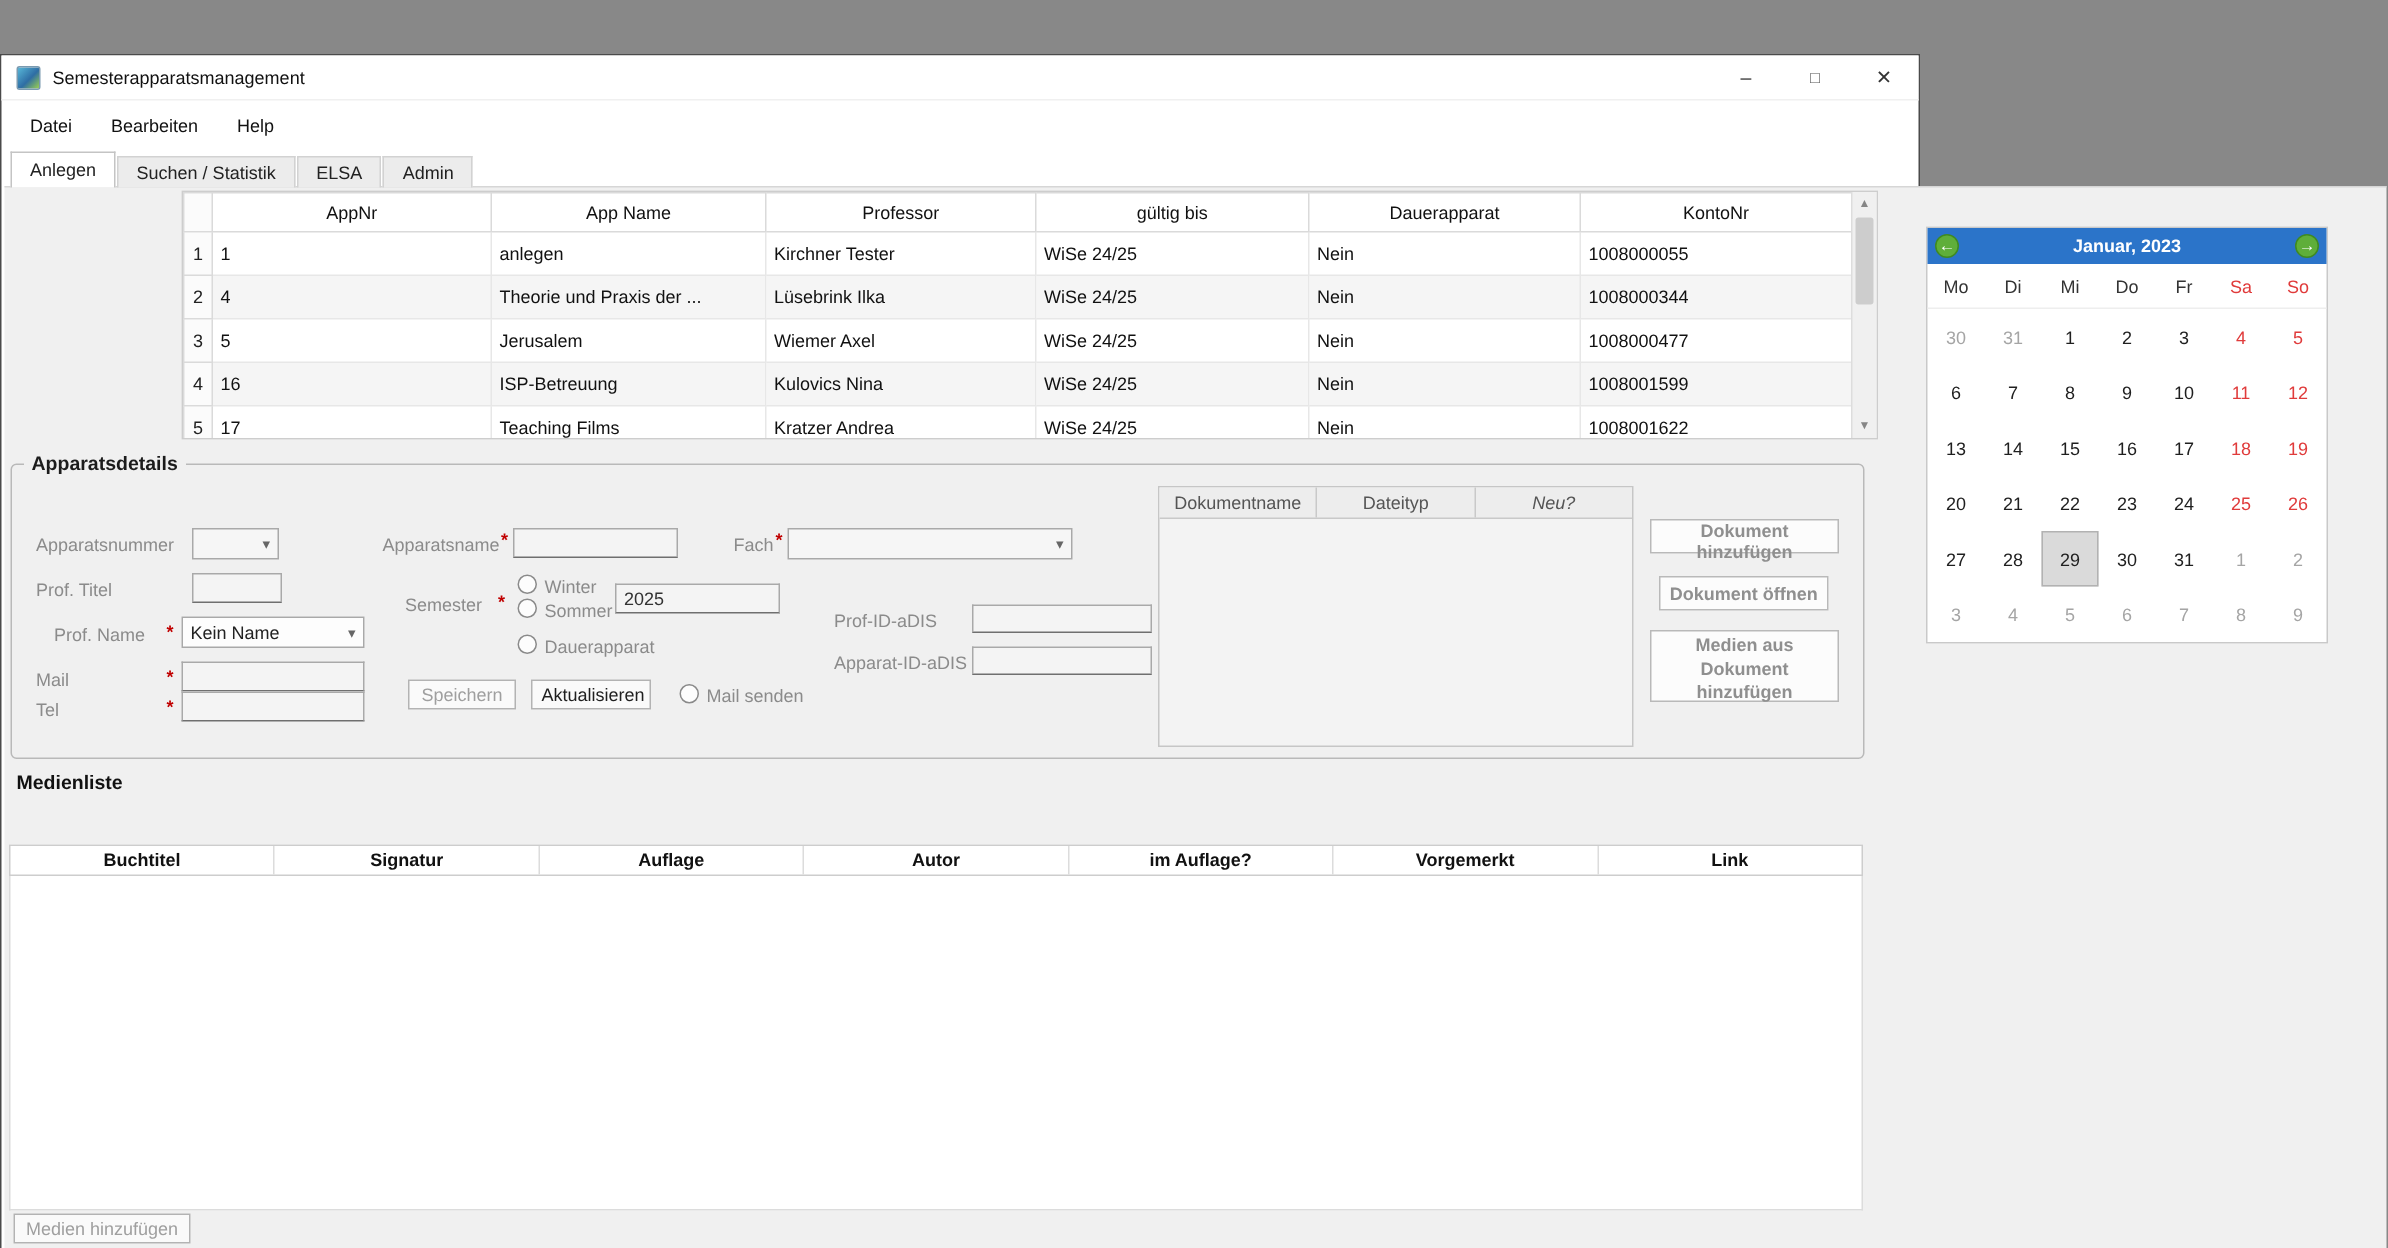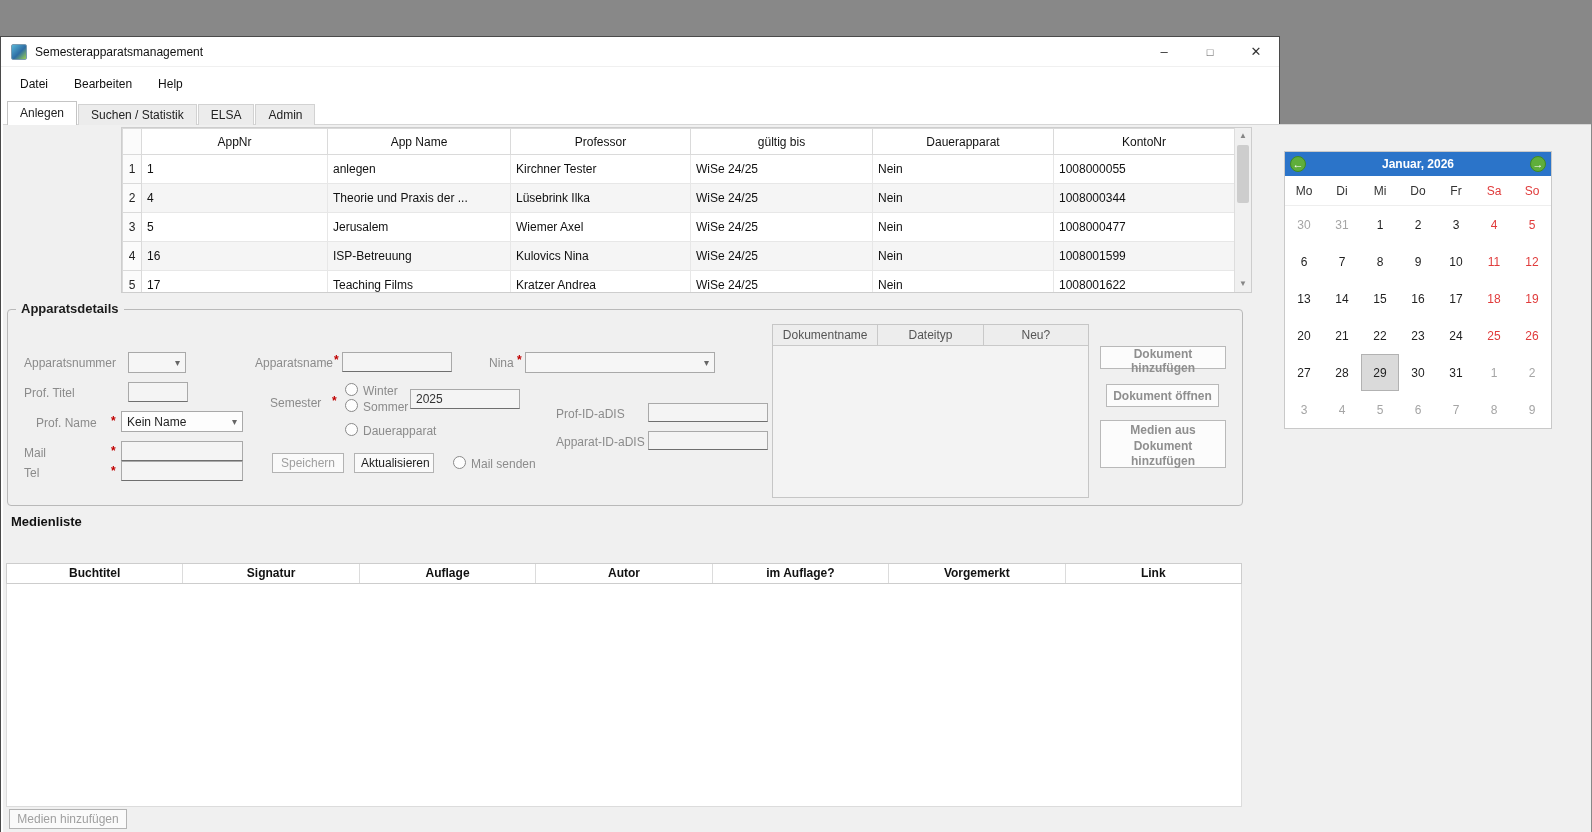--- a/index.html
+++ b/index.html
@@ -65,21 +65,21 @@
   .group-title { position:absolute; left:8px; top:-9px; background:#f0f0f0; padding:0 5px; font-weight:bold; font-size:13px; color:#1c1c1c; }
   .flabel { position:absolute; color:#8b8b8b; font-size:12px; white-space:nowrap; }
   .req { position:absolute; color:#c00000; font-size:12px; font-weight:bold; }
   .tb { position:absolute; background:#f4f4f4; border:1px solid #a9a9a9; border-bottom-color:#6f6f6f; font-size:12px; color:#333; padding:2px 5px; height:20px; white-space:nowrap; overflow:hidden; }
   .combo { position:absolute; height:21px; background:#f6f6f6; border:1px solid #a9a9a9; display:flex; align-items:center; justify-content:space-between; padding-left:5px; font-size:12px; color:#222; }
   .combo-arr { width:15px; text-align:center; color:#666; font-size:10px; }
   .radio { position:absolute; width:13px; height:13px; border:1px solid #8a8a8a; border-radius:50%; background:#fdfdfd; }
   .doc-panel { position:absolute; left:764px; top:14px; width:317px; height:174px; border:1px solid #c6c6c6; background:#f3f3f3; }
   .doc-header { display:flex; height:21px; background:#ededed; border-bottom:1px solid #c9c9c9; }
   .doc-col { flex:1; text-align:center; line-height:20px; font-size:12px; color:#555; border-right:1px solid #c9c9c9; }
-  .doc-col:last-child { border-right:none; }
+  .doc-col:last-child { border-right:none;font-style:italic; }
   .btn-doc { position:absolute; background:#fcfcfc; color:#8f8f8f; border:1px solid #b9b9b9; font-size:12px; font-family:"Liberation Sans",sans-serif;font-weight:bold; }
   .btn-doc.multiline { white-space:normal; line-height:1.3; padding:2px 4px; }
 
   
   .medien-title { position:absolute; left:10px; top:477px; font-weight:bold; font-size:13px; color:#111; }
   .medien-header { position:absolute; left:5px; top:526px; width:1236px; height:21px; display:flex; background:#fff; border:1px solid #cdcdcd; }
   .m-col { flex:1; text-align:center; line-height:19px; font-size:12px; font-weight:bold; color:#111; border-right:1px solid #dcdcdc; }
   .m-col:last-child { border-right:none; }
   .medien-body { position:absolute; left:5px; top:547px; width:1236px; height:223px; background:#fff; border:1px solid #dcdcdc; border-top:none; }
 
@@ -191,21 +191,21 @@
     <div class="vscroll">
       <div class="scr-btn">▲</div>
       <div class="scr-thumb"></div>
       <div class="scr-btn down">▼</div>
     </div>
   </div>
 
   <div class="calendar">
     <div class="cal-header">
       <div class="cal-nav">←</div>
-      <div class="cal-title">Januar, 2026</div>
+      <div class="cal-title">Januar, 2023</div>
       <div class="cal-nav">→</div>
     </div>
     <div class="cal-weekdays">
         <div class="wd">Mo</div>
         <div class="wd">Di</div>
         <div class="wd">Mi</div>
         <div class="wd">Do</div>
         <div class="wd">Fr</div>
         <div class="wd weekend">Sa</div>
         <div class="wd weekend">So</div>
@@ -260,21 +260,21 @@
     <span class="group-title">Apparatsdetails</span>
 
     <span class="flabel" style="left:16px;top:46px">Apparatsnummer</span>
     <div class="combo" style="left:120px;top:42px;width:58px">
       <span></span>
       <span class="combo-arr">▾</span>
     </div>
     <span class="flabel" style="left:247px;top:46px">Apparatsname</span>
     <span class="req" style="left:326px;top:43px">*</span>
     <div class="tb" style="left:334px;top:42px;width:110px"></div>
-    <span class="flabel" style="left:481px;top:46px">Nina</span>
+    <span class="flabel" style="left:481px;top:46px">Fach</span>
     <span class="req" style="left:509px;top:43px">*</span>
     <div class="combo" style="left:517px;top:42px;width:190px">
       <span></span>
       <span class="combo-arr">▾</span>
     </div>
 
     <span class="flabel" style="left:16px;top:76px">Prof. Titel</span>
     <div class="tb" style="left:120px;top:72px;width:60px"></div>
 
     <span class="flabel" style="left:262px;top:86px">Semester</span>

